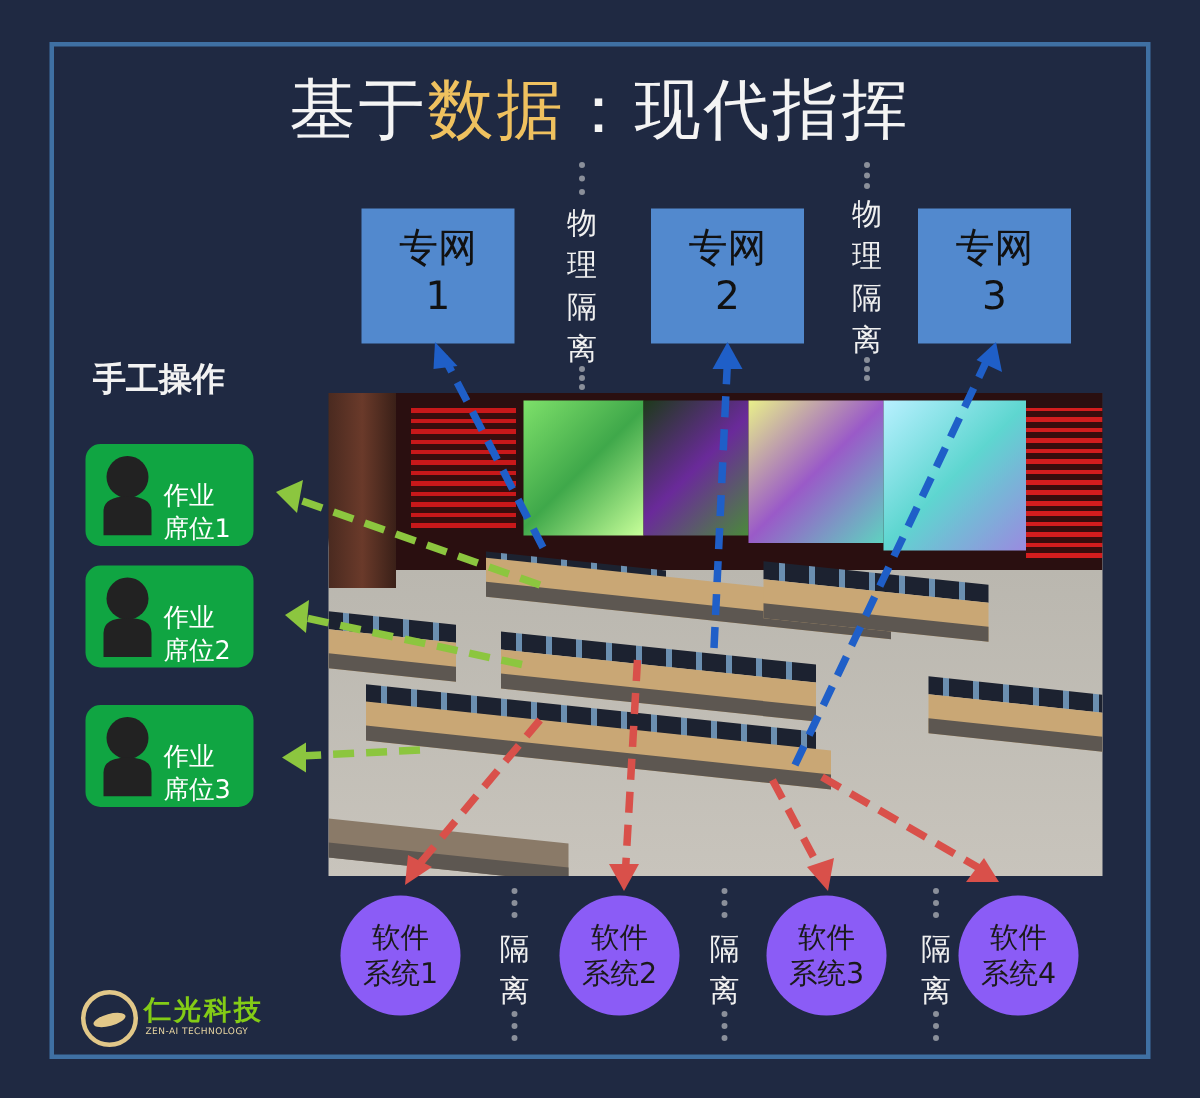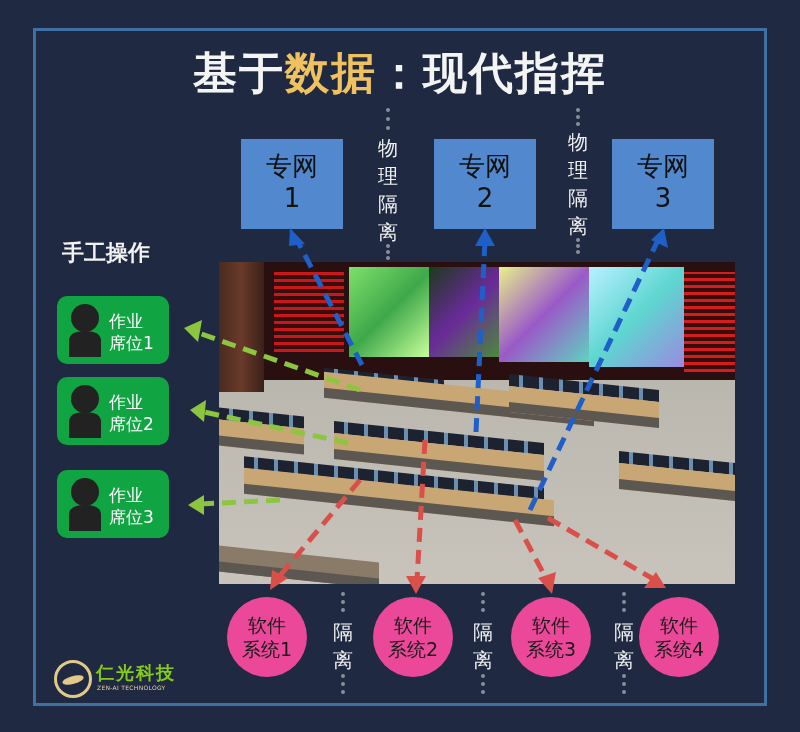--- a/index.html
+++ b/index.html
@@ -1,34 +1,34 @@
 <!DOCTYPE html>
 <html><head>
 <meta charset="utf-8">
 <style>
   * { box-sizing: border-box; margin: 0; padding: 0; }
   html, body { width: 800px; height: 732px; background: #1f2942; overflow: hidden; }
   body { position: relative; font-family: "DejaVu Sans", sans-serif; color: #fff; }
   .frame { position: absolute; left: 33px; top: 28px; width: 734px; height: 678px; border: 3px solid #3f70a3; }
-  .title { position: absolute; left: 0; width: 800px; top: 44px; text-align: center; font-size: 44px; font-weight: bold; letter-spacing: 2px; color: #f4f4f4; }
+  .title { position: absolute; left: 0; width: 800px; top: 44px; text-align: center; font-size: 44px; font-weight: normal; letter-spacing: 2px; color: #f4f4f4; }
   .title .hl { color: #efc15f; }
   .net { position: absolute; top: 139px; width: 102px; height: 90px; background: #5289ce; color: #111; text-align: center; font-size: 26px; line-height: 32px; padding-top: 11px; }
   .vtext { position: absolute; width: 24px; text-align: center; font-size: 20px; line-height: 28px; color: #f0f0f0; }
   .dots { position: absolute; width: 4px; border-left: 4px dotted #8a8f9a; }
   .section-label { position: absolute; left: 62px; top: 238px; font-size: 22px; font-weight: bold; color: #f2f2f2; }
   .seat { position: absolute; left: 57px; width: 112px; height: 68px; background: #10a542; border-radius: 10px; }
   .seat .person { position: absolute; left: 10px; top: 7px; width: 36px; height: 54px; }
-  .seat .lbl { position: absolute; left: 52px; top: 14px; font-size: 17px; line-height: 22px; color: #fff; }
+  .seat .lbl { position: absolute; left: 52px; top: 24px; font-size: 17px; line-height: 22px; color: #fff; }
   .photo { position: absolute; left: 219px; top: 262px; width: 516px; height: 322px; overflow: hidden;
     background: linear-gradient(180deg,#3a2a26 0%,#3a2a26 30%,#b9b6ae 32%,#c8c4bc 100%); }
   .wall { position: absolute; left: 45px; top: 0; width: 471px; height: 118px; background: #2a0f10; }
   .tile { position: absolute; }
   .desk { position: absolute; height: 26px; background: #c9a775; border-bottom: 10px solid #5d5751; transform: skewY(6deg); }
   .monitors { position: absolute; height: 12px; background: repeating-linear-gradient(90deg,#1c2230 0 10px,#6b8fb0 10px 14px,#1c2230 14px 20px); transform: skewY(6deg); }
-  .sys { position: absolute; top: 597px; width: 80px; height: 80px; border-radius: 50%; background: #ec4899; color: #1a1a1a; text-align: center; font-size: 19px; line-height: 24px; padding-top: 16px; }
+  .sys { position: absolute; top: 597px; width: 80px; height: 80px; border-radius: 50%; background: #8b5cf6; color: #1a1a1a; text-align: center; font-size: 19px; line-height: 24px; padding-top: 16px; }
   .logo { position: absolute; left: 54px; top: 660px; }
   .logo .emblem { position: absolute; left: 0; top: 0; width: 38px; height: 38px; border-radius: 50%; border: 3px solid #e2c889; }
   .logo .emblem::after { content: ""; position: absolute; left: 5px; top: 13px; width: 22px; height: 8px; border-radius: 50%; background: #e2c889; transform: rotate(-15deg); }
   .logo .cn { position: absolute; left: 42px; top: 1px; font-size: 18px; font-weight: bold; color: #84cc16; white-space: nowrap; letter-spacing: 2px; }
   .logo .en { position: absolute; left: 43px; top: 24px; font-size: 6px; color: #e9d6a2; white-space: nowrap; letter-spacing: 0.3px; }
   svg.arrows { position: absolute; left: 0; top: 0; width: 800px; height: 732px; pointer-events: none; }
 </style>
 </head>
 <body>
 

